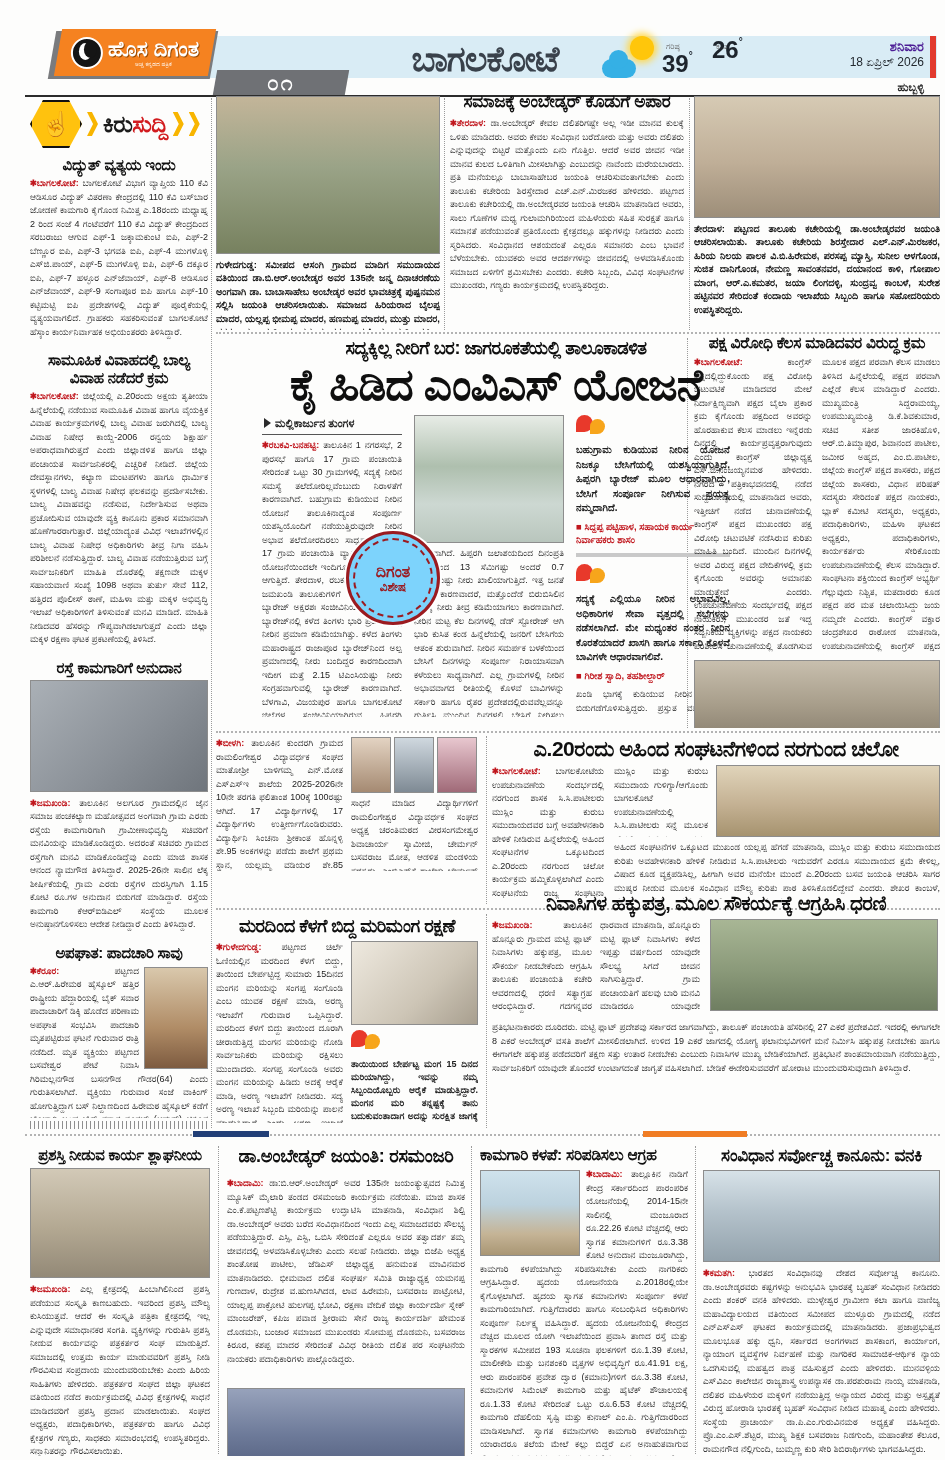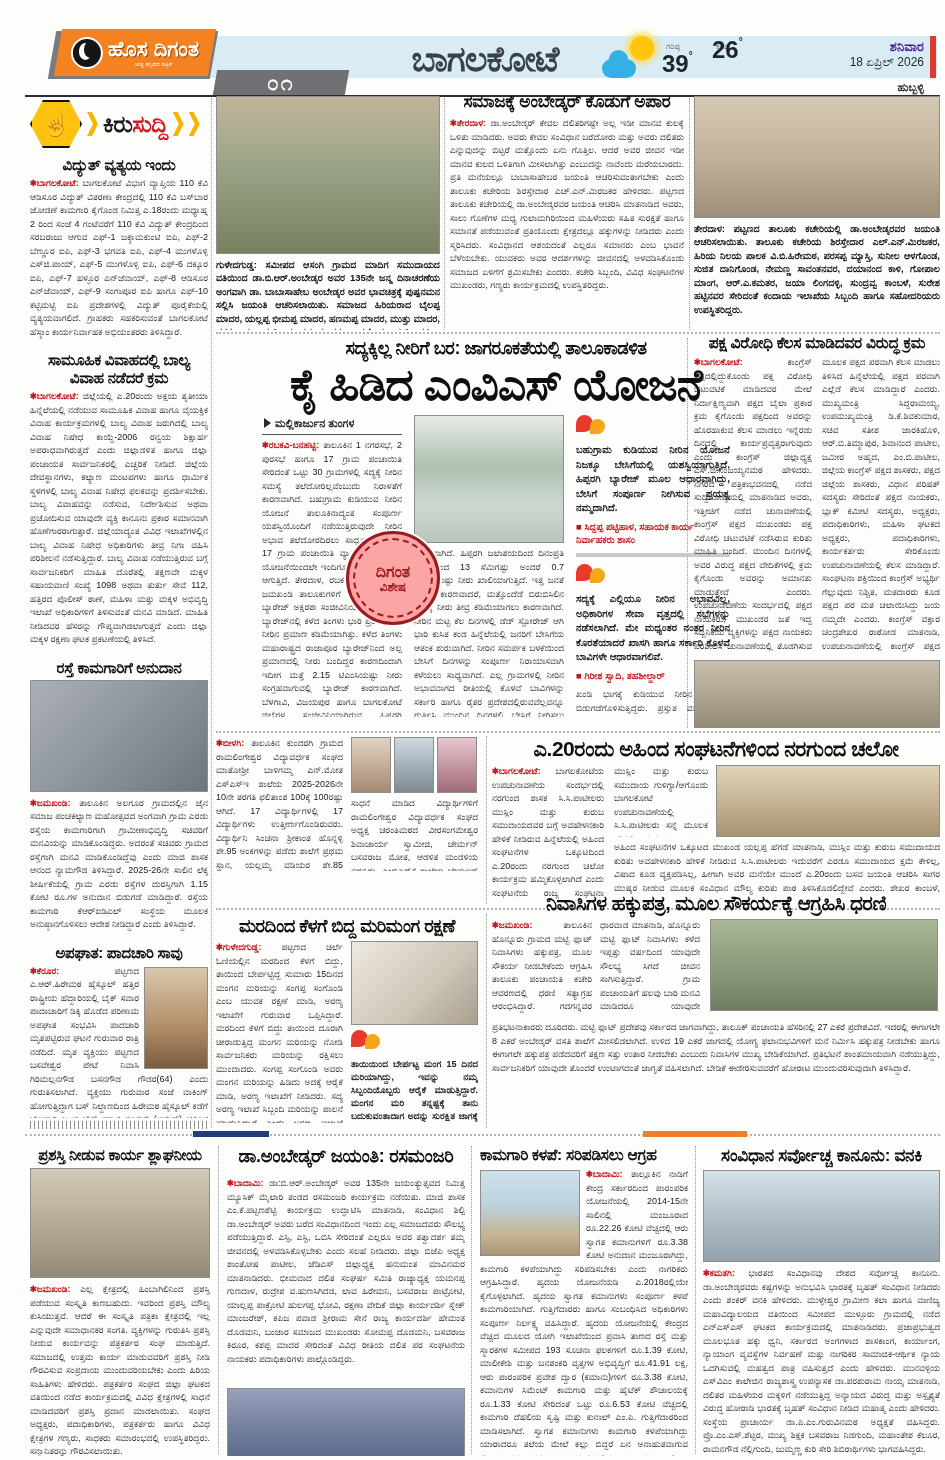--- a/index.html
+++ b/index.html
@@ -44,21 +44,21 @@
   .vdot{position:absolute;border-left:1px dotted #9b9b9b;width:0;}
   .hdot{position:absolute;border-top:2px dotted #b3b3b3;height:0;}
   .byline{font-size:11px;font-weight:bold;color:#222;border-bottom:1.5px solid #555;padding:2px 0 4px 2px;margin-bottom:4px;position:relative;}
   .tri{display:inline-block;width:0;height:0;border-left:7px solid #2a2a2a;border-top:5px solid transparent;border-bottom:5px solid transparent;margin-right:4px;vertical-align:-1px;}
   .quote{font-size:10px;font-weight:bold;line-height:1.45;color:#222;text-align:justify;}
   .qicon{position:relative;width:34px;height:24px;display:block;margin:0 auto 4px 0;}
   .qicon::before{content:"";position:absolute;left:0;top:0;width:17px;height:17px;border-radius:50% 50% 50% 0;background:#e8392b;}
   .qicon::after{content:"";position:absolute;left:14px;top:4px;width:15px;height:15px;border-radius:50% 50% 50% 0;background:#f7a51b;}
   .attr{color:#c0161d;font-weight:bold;font-size:9.5px;line-height:1.4;margin-top:4px;}
   .qdiv{border-top:4px solid #c9c9c9;margin:7px 0;}
-  .badge{position:absolute;left:84px;top:116px;width:88px;height:88px;border-radius:50%;background:#fca5a5;
+  .badge{position:absolute;left:84px;top:116px;width:88px;height:88px;border-radius:50%;background:#7dd3fc;
          border:3px solid #9b1b20;outline:2px dashed #9b1b20;outline-offset:-9px;z-index:5;
          display:flex;flex-direction:column;align-items:center;justify-content:center;color:#9b1b20;font-weight:bold;
          box-shadow:0 0 0 2px #fff;}
   .badge .b1{font-size:16px;line-height:1.1;}
   .badge .b2{font-size:12px;line-height:1.1;}
   .hexrow{display:flex;align-items:center;gap:5px;margin-bottom:6px;}
   .hex{width:48px;height:44px;background:#ffc20e;border:2px solid #111;clip-path:polygon(25% 0,75% 0,100% 50%,75% 100%,25% 100%,0 50%);
        display:flex;align-items:center;justify-content:center;font-size:24px;color:#111;flex:0 0 auto;}
   .chev{width:11px;height:24px;background:#f8b500;clip-path:polygon(0 0,45% 0,100% 50%,45% 100%,0 100%,55% 50%);flex:0 0 auto;}
   .kirutitle{font-size:23px;font-weight:bold;letter-spacing:-0.5px;white-space:nowrap;}

